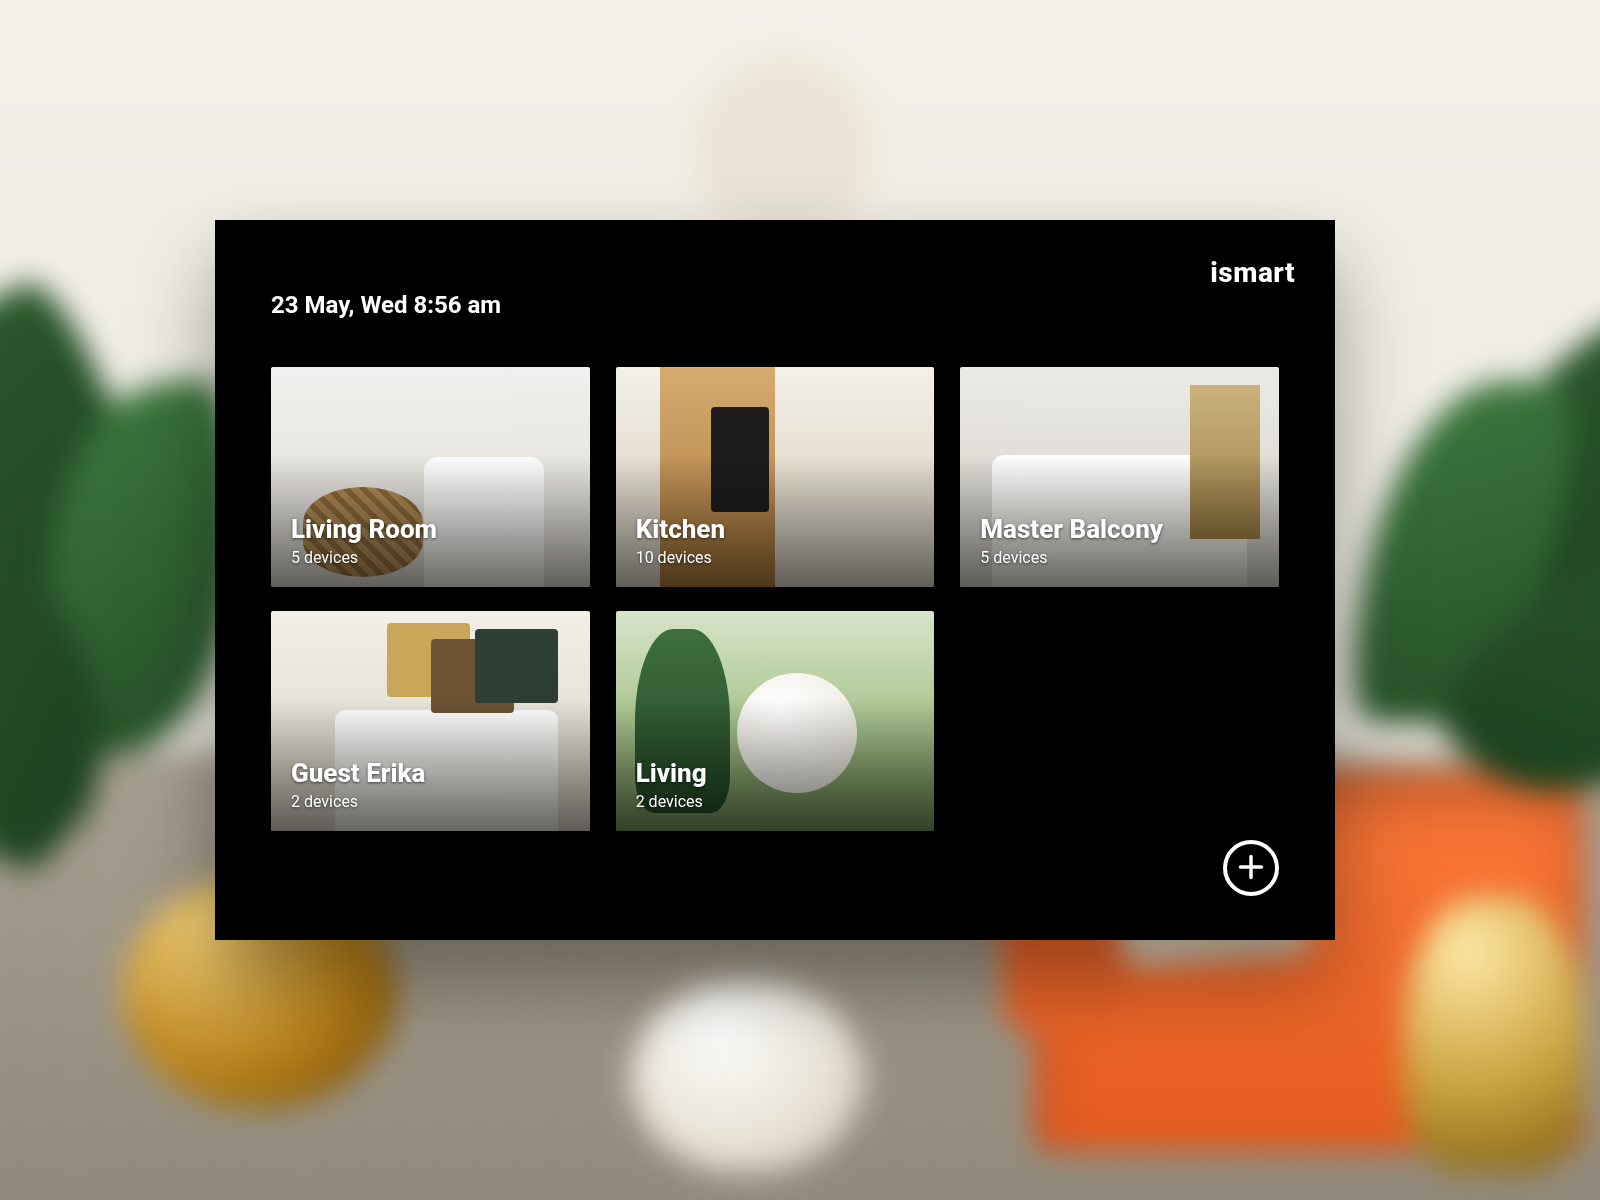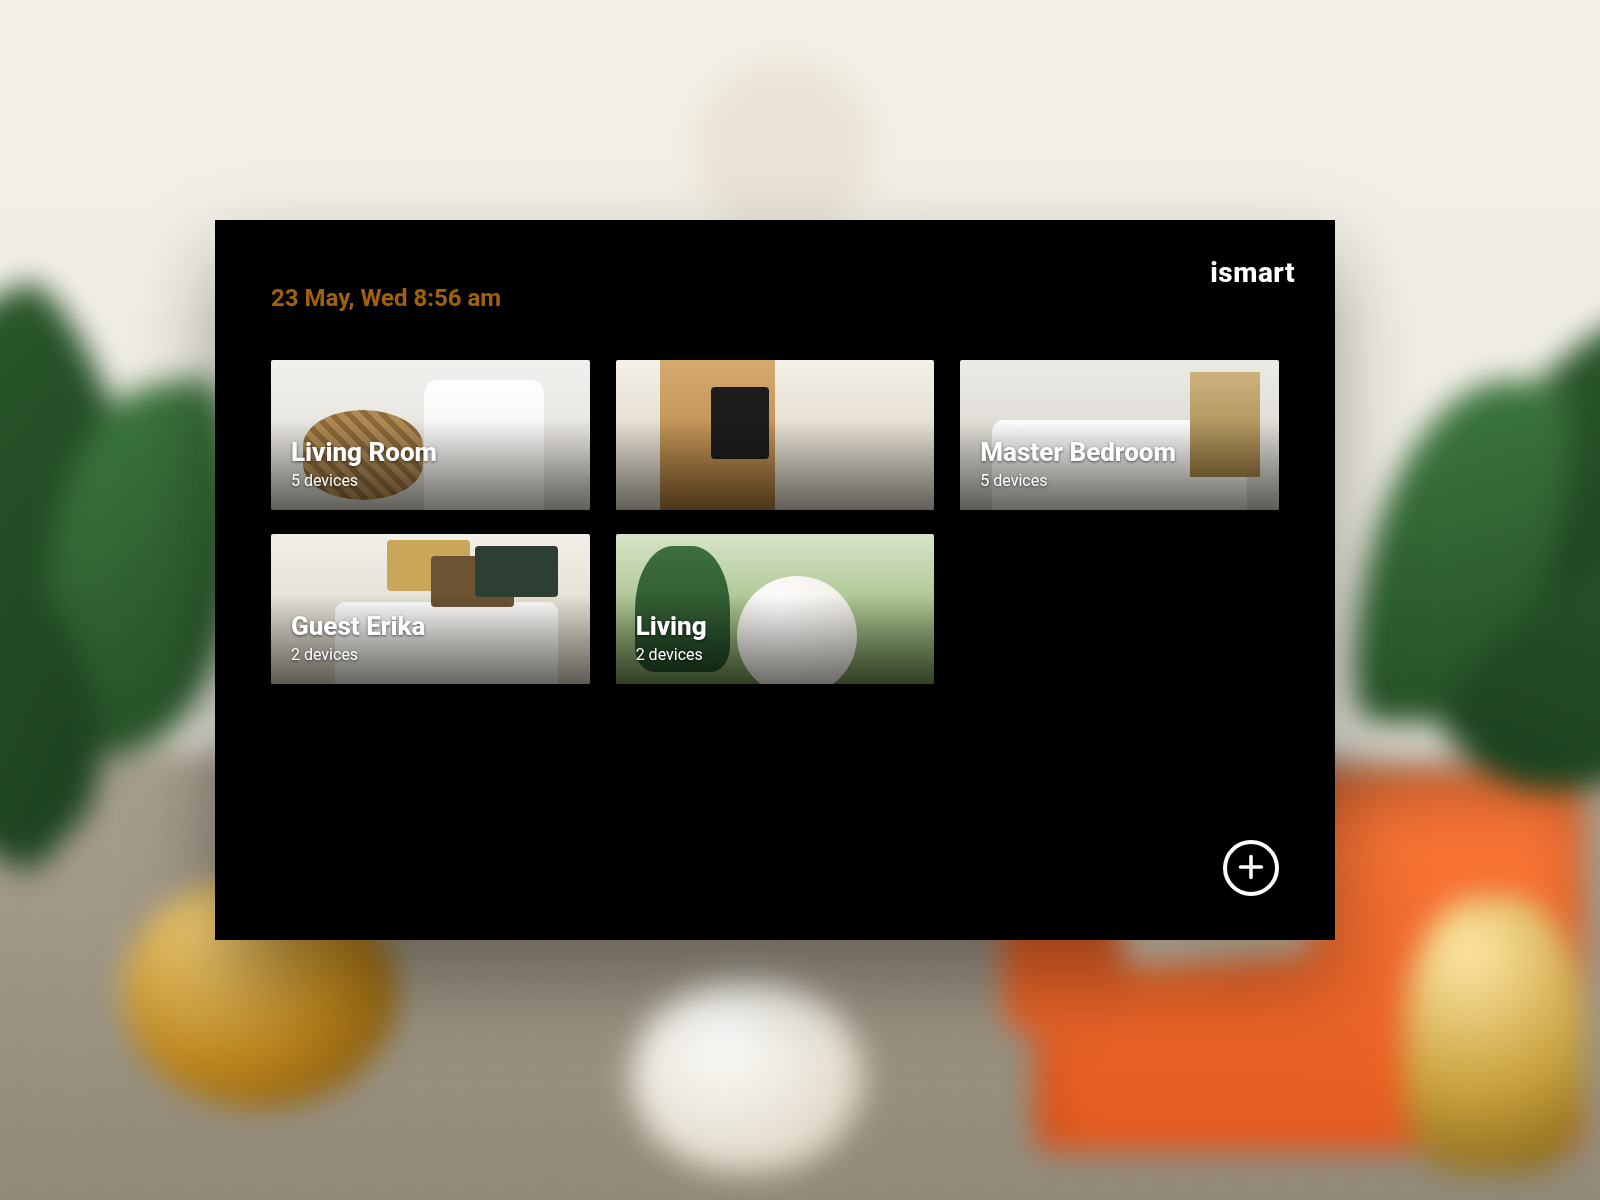--- a/index.html
+++ b/index.html
@@ -56,31 +56,31 @@
     box-shadow:0 40px 80px rgba(0,0,0,.35);
   }
   .brand {
     position:absolute;
     top:36px; right:40px;
     font-weight:800;
     font-size:28px;
     letter-spacing:.5px;
   }
   .greeting { font-size:58px; font-weight:800; line-height:1.05; letter-spacing:.5px; }
-  .datetime { margin-top:12px; font-size:24px; font-weight:700; color:#a16207; }
+  .datetime { margin-top:19px; font-size:24px; font-weight:700; color:#ffffff; }
 
   .grid {
     margin-top:48px;
     display:grid;
     grid-template-columns: repeat(3, 1fr);
     gap:24px 26px;
   }
   .card {
     position:relative;
-    height:150px;
+    height:220px;
     border-radius:2px;
     overflow:hidden;
     cursor:pointer;
     display:flex;
     align-items:flex-end;
   }
   .card .thumb {
     position:absolute; inset:0;
   }
   .card .overlay {
@@ -173,27 +173,31 @@
       <div class="overlay"></div>
       <div class="labels">
         <div class="room">Living Room</div>
         <div class="devices">5 devices</div>
       </div>
     </div>
 
     <div class="card">
       <div class="thumb thumb-kitchen"></div>
       <div class="overlay"></div>
+      <div class="labels">
+        <div class="room">Kitchen</div>
+        <div class="devices">10 devices</div>
+      </div>
     </div>
 
     <div class="card">
       <div class="thumb thumb-master"></div>
       <div class="overlay"></div>
       <div class="labels">
-        <div class="room">Master Bedroom</div>
+        <div class="room">Master Balcony</div>
         <div class="devices">5 devices</div>
       </div>
     </div>
 
     <div class="card">
       <div class="thumb thumb-guest"></div>
       <div class="overlay"></div>
       <div class="labels">
         <div class="room">Guest Erika</div>
         <div class="devices">2 devices</div>

